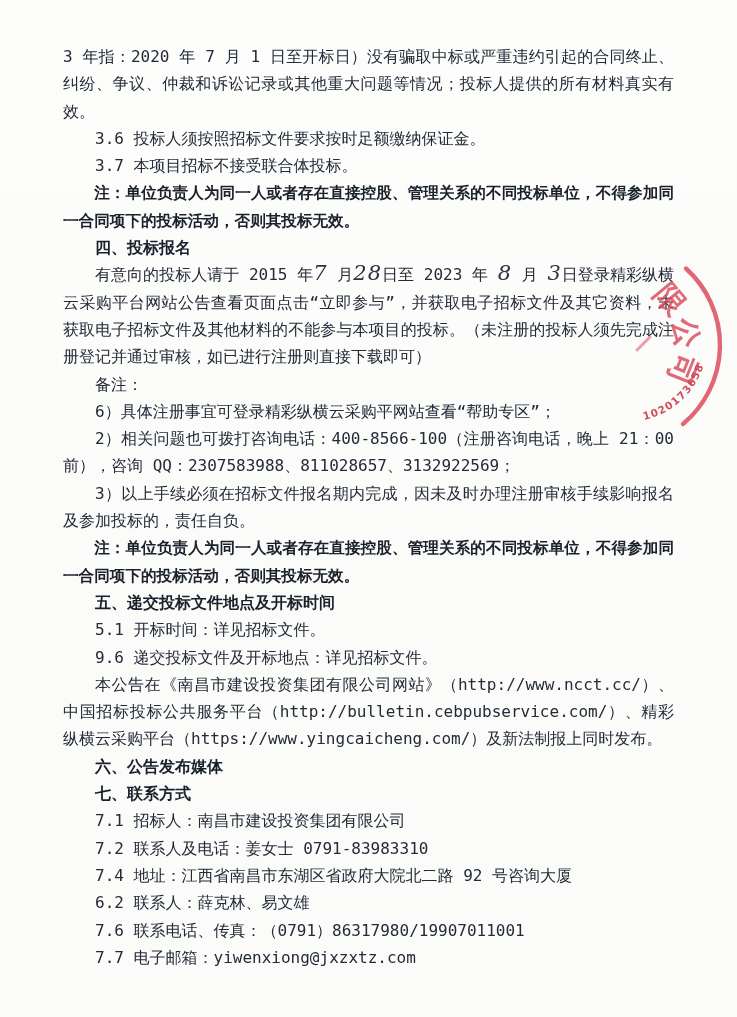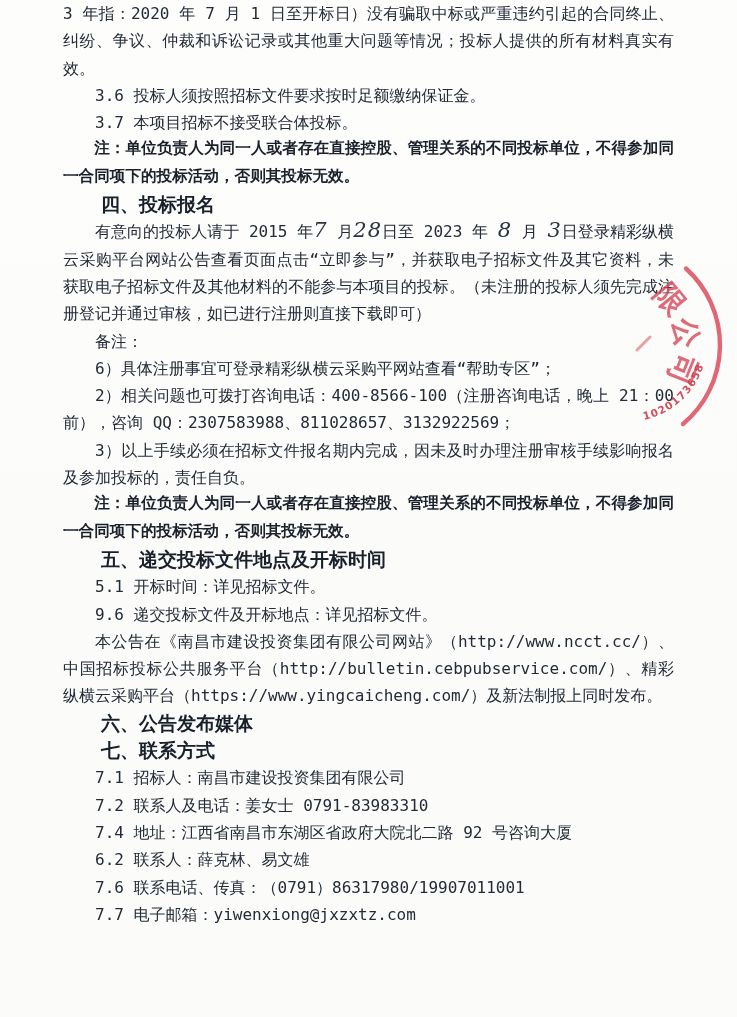--- a/index.html
+++ b/index.html
@@ -11,38 +11,39 @@
     font-family: "DejaVu Sans Mono", "Liberation Serif", serif;
   }
   .page {
     position: absolute; inset: 0;
     background: linear-gradient(180deg, #fdfdfc 0%, #fbfbf9 55%, #fbfcf9 100%);
   }
   .doc {
     position: absolute;
     left: 63px; top: 0;
     width: 611px;
+    padding-top: 43px;
     color: #232b38;
     font-size: 16px;
     line-height: 27.3px;
     text-align: justify;
   }
   .para { margin: 0; text-indent: 2em; }
   .para.noindent { text-indent: 0; }
   .bold {
     font-weight: 700;
     color: #1a212c;
-    font-family: Liberation Mono, monospace;
+    font-family: Liberation Serif, serif;
     font-size: 15.6px;
   }
   .heading {
     font-weight: 700;
     color: #18202b;
     font-family: "DejaVu Sans", "Liberation Sans", sans-serif;
-    font-size: 19px;
+    font-size: 16px;
   }
   .hw {
     font-family: "DejaVu Serif", serif;
     font-style: italic;
     font-weight: 400;
     font-size: 21px;
     line-height: 1;
     letter-spacing: 1px;
     color: #2a3442;
   }

